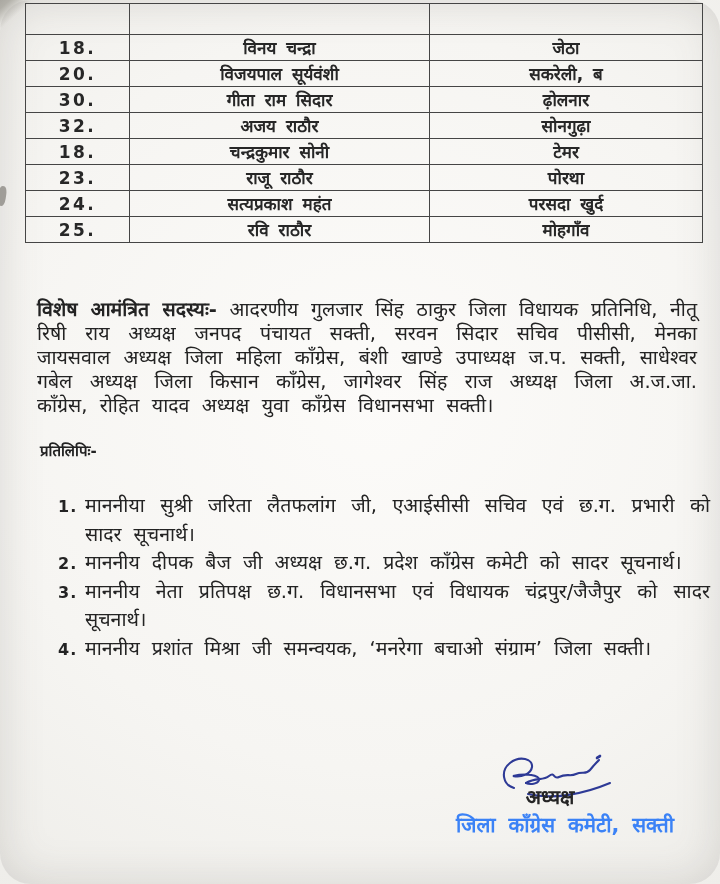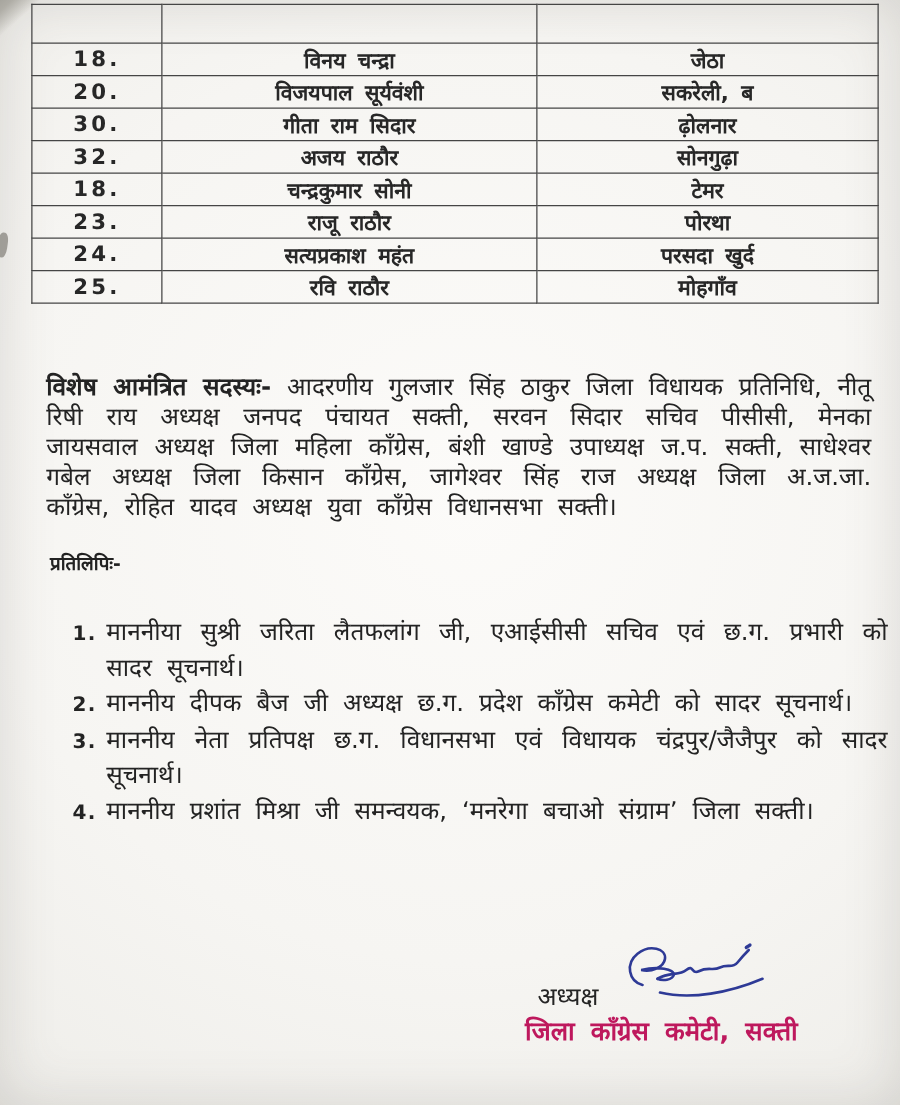--- a/index.html
+++ b/index.html
@@ -4,21 +4,21 @@
 <style>
   html,body{margin:0;padding:0;}
   body{
     width:720px;height:884px;overflow:hidden;position:relative;
     font-family:"DejaVu Sans","Liberation Sans",sans-serif;
     background:
       radial-gradient(ellipse 90% 70% at 52% 45%, #fcfbf9 0%, #f6f5f2 60%, #eeede9 100%);
     color:#242424;
     -webkit-font-smoothing:antialiased;
   }
-  .page{position:absolute;inset:0;box-shadow:inset 0 0 45px rgba(90,85,75,.18);}
+  .page{position:absolute;inset:0;box-shadow:inset 0 0 45px rgba(90,85,75,.18);border-radius:31px;}
 
   
   .curl{
     position:absolute;left:-14px;top:-16px;width:46px;height:52px;
     background:linear-gradient(135deg,#7d7c76 0%,#a7a59d 40%,rgba(250,249,246,0) 62%);
     transform:rotate(3deg);opacity:.85;
   }
   .edge-mark{
     position:absolute;left:-2px;top:186px;width:8px;height:20px;border-radius:40%;
     background:#8d8b84;opacity:.8;transform:rotate(8deg);
@@ -69,26 +69,26 @@
 
   
   .closing{
     position:absolute;left:20px;top:706px;width:700px;text-align:center;
     font-size:22px;font-weight:700;font-style:italic;word-spacing:.3em;color:#1f1f1f;
   }
 
   
   .sig-svg{position:absolute;left:498px;top:752px;width:126px;height:52px;}
   .signer-title{
-    position:absolute;left:430px;top:783px;width:240px;text-align:left;
-    font-size:20px;font-weight:400;color:#252525;
+    position:absolute;left:430px;top:783px;width:240px;text-align:center;
+    font-size:20px;font-weight:700;color:#252525;
   }
   .signer-org{
-    position:absolute;left:420px;top:810px;width:290px;text-align:left;
-    font-size:20.5px;font-weight:600;word-spacing:.28em;color:#be185d;white-space:nowrap;
+    position:absolute;left:420px;top:810px;width:290px;text-align:center;
+    font-size:20.5px;font-weight:600;word-spacing:.28em;color:#3b82f6;white-space:nowrap;
   }
 </style>
 </head>
 <body>
 
 <div class="page">
 
   <div class="curl"></div>
   <div class="edge-mark"></div>
 

